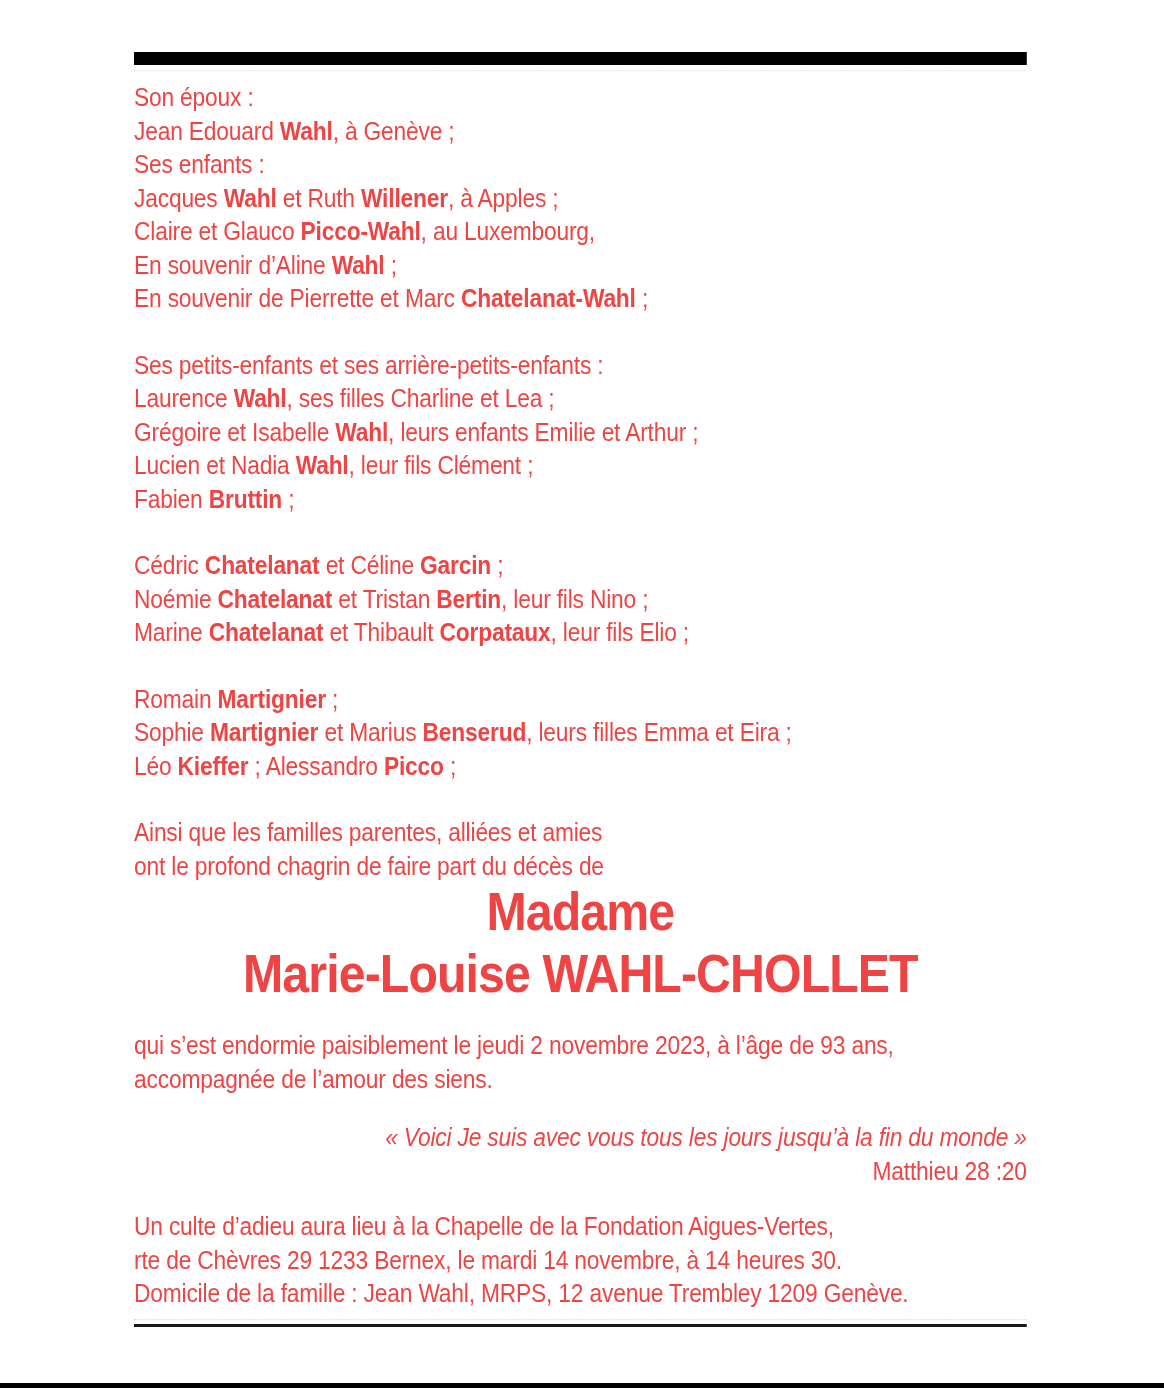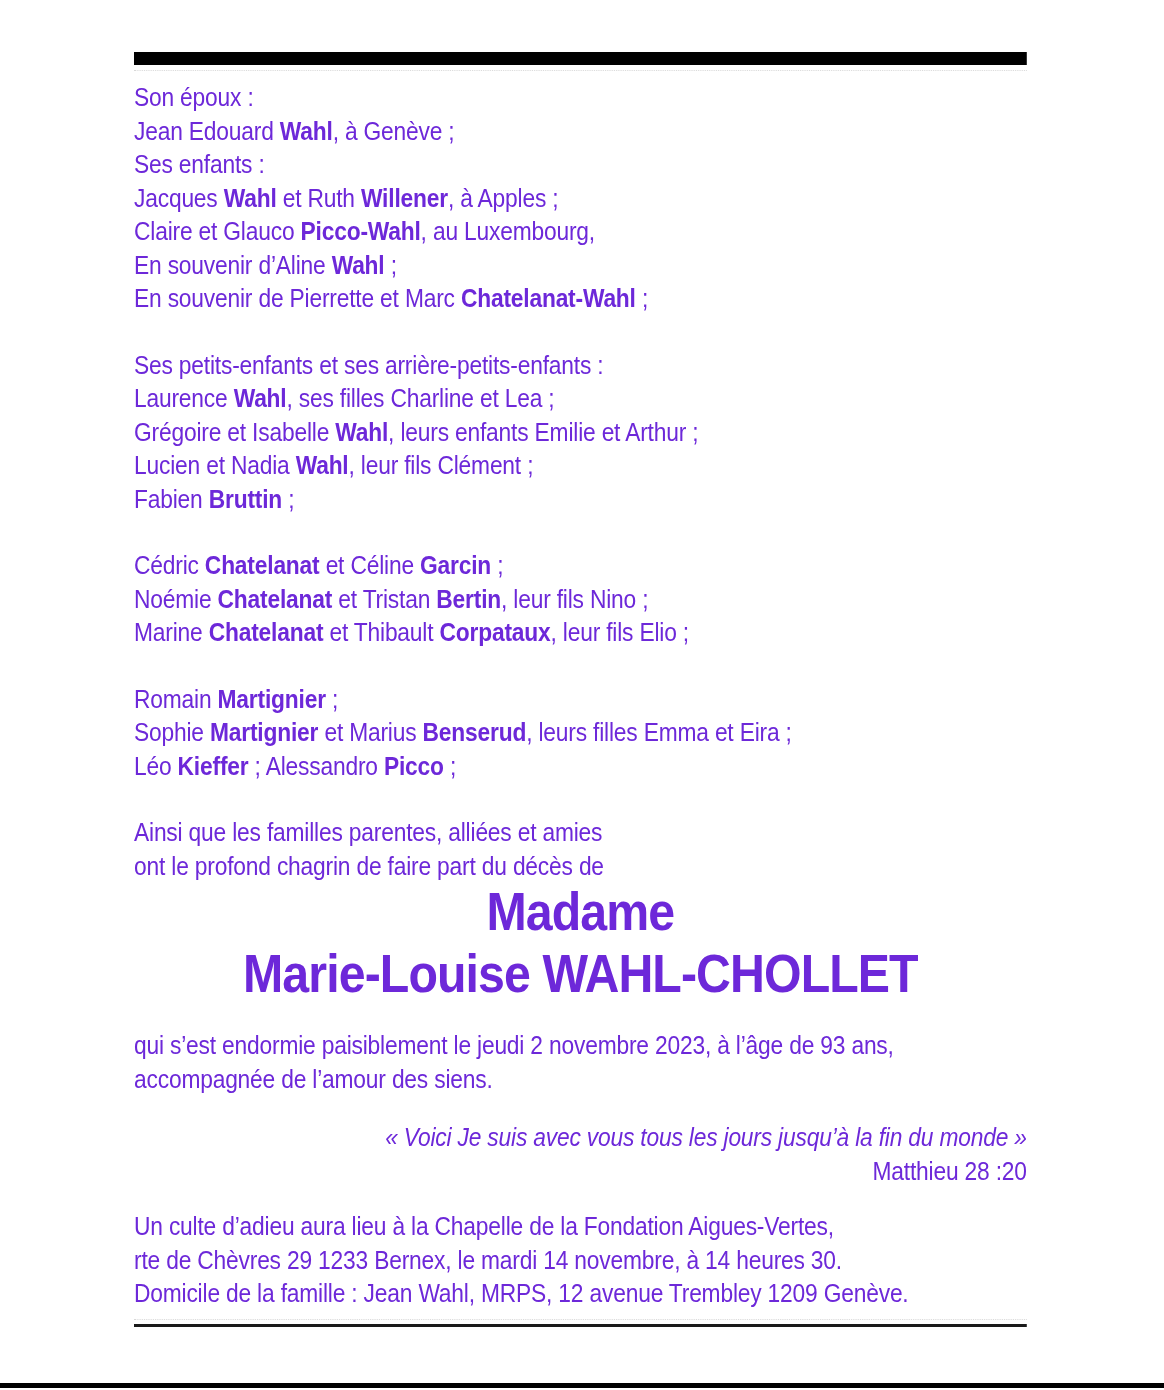--- a/index.html
+++ b/index.html
@@ -2,21 +2,21 @@
 <html><head>
 <meta charset="utf-8">
 <style>
   html,body{margin:0;padding:0;background:#ffffff;}
   .page{
     position:relative;
     width:1164px;height:1390px;
     background:#ffffff;
     overflow:hidden;
     font-family:"Liberation Sans",sans-serif;
-    color:#6d28d9;
+    color:#ef4444;
   }
   .content{
     margin-left:134px;
     width:980px;
     transform:scaleX(0.911);
     transform-origin:0 0;
   }
   .top-bar{height:13px;background:#000000;margin-top:52px;}
   .light-rule{height:0;border-top:1px dotted #d8d8d8;margin-top:5px;}
   .para{

